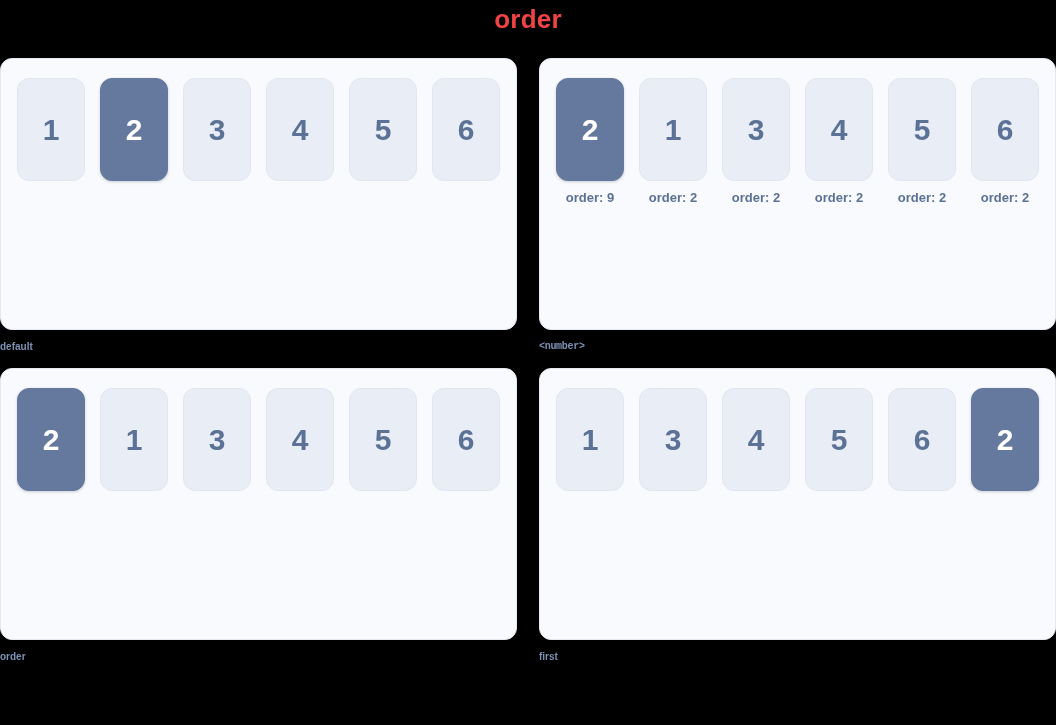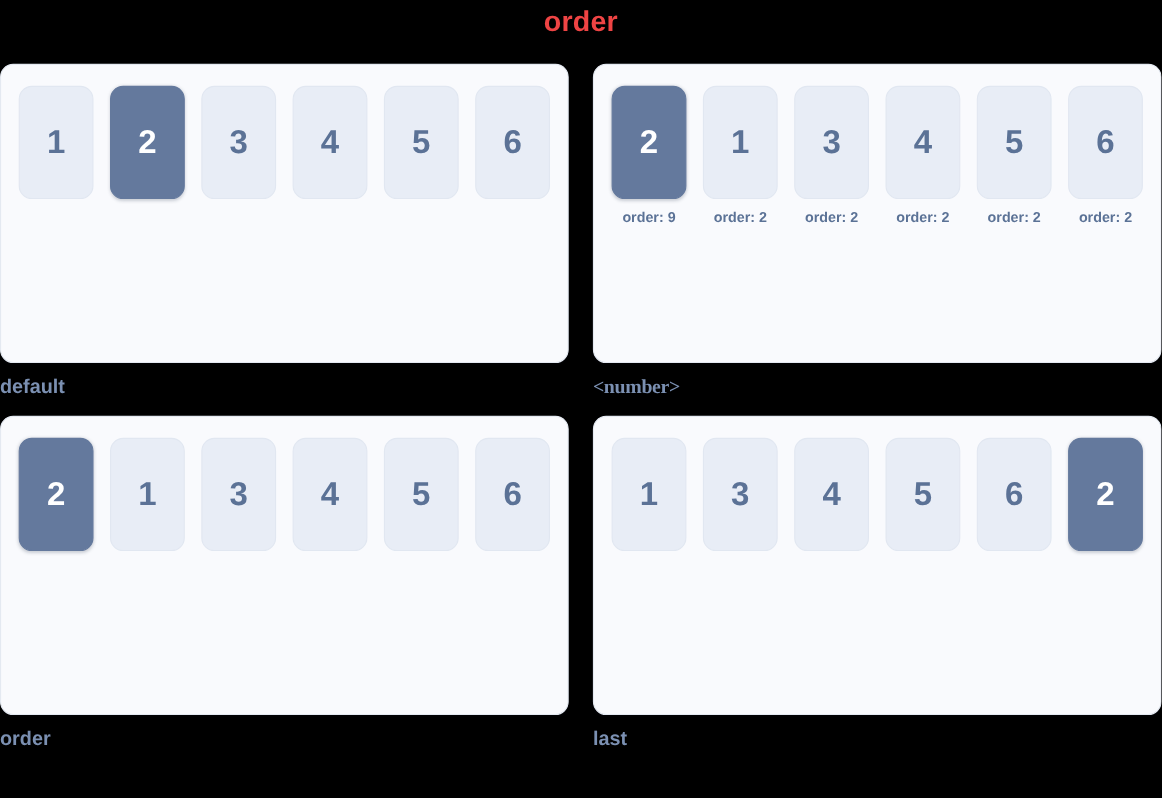--- a/index.html
+++ b/index.html
@@ -100,27 +100,27 @@
   .order-note {
     margin-top: 9px;
     font-size: 13px;
     font-weight: bold;
     color: #5b7296;
     white-space: nowrap;
   }
 
   .panel-label {
     margin-top: 11px;
-    font-size: 18px;
+    font-size: 10px;
     font-weight: bold;
     color: #7b90b2;
   }
 
   .panel-label.mono {
-    font-family: Liberation Serif, serif;
+    font-family: Liberation Mono, monospace;
     letter-spacing: -0.3px;
   }
 </style>
 </head>
 <body>
 
 <div id="page">
 
   <div class="page-title">order</div>
 
@@ -231,19 +231,19 @@
                 <div class="box">5</div>
               </div>
               <div class="item-wrap">
                 <div class="box">6</div>
               </div>
               <div class="item-wrap">
                 <div class="box highlight">2</div>
               </div>
             </div>
         </div>
-        <div class="panel-label">last</div>
+        <div class="panel-label">first</div>
       </div>
 
     </div>
   </div>
 
 </div>
 
 </body></html>

